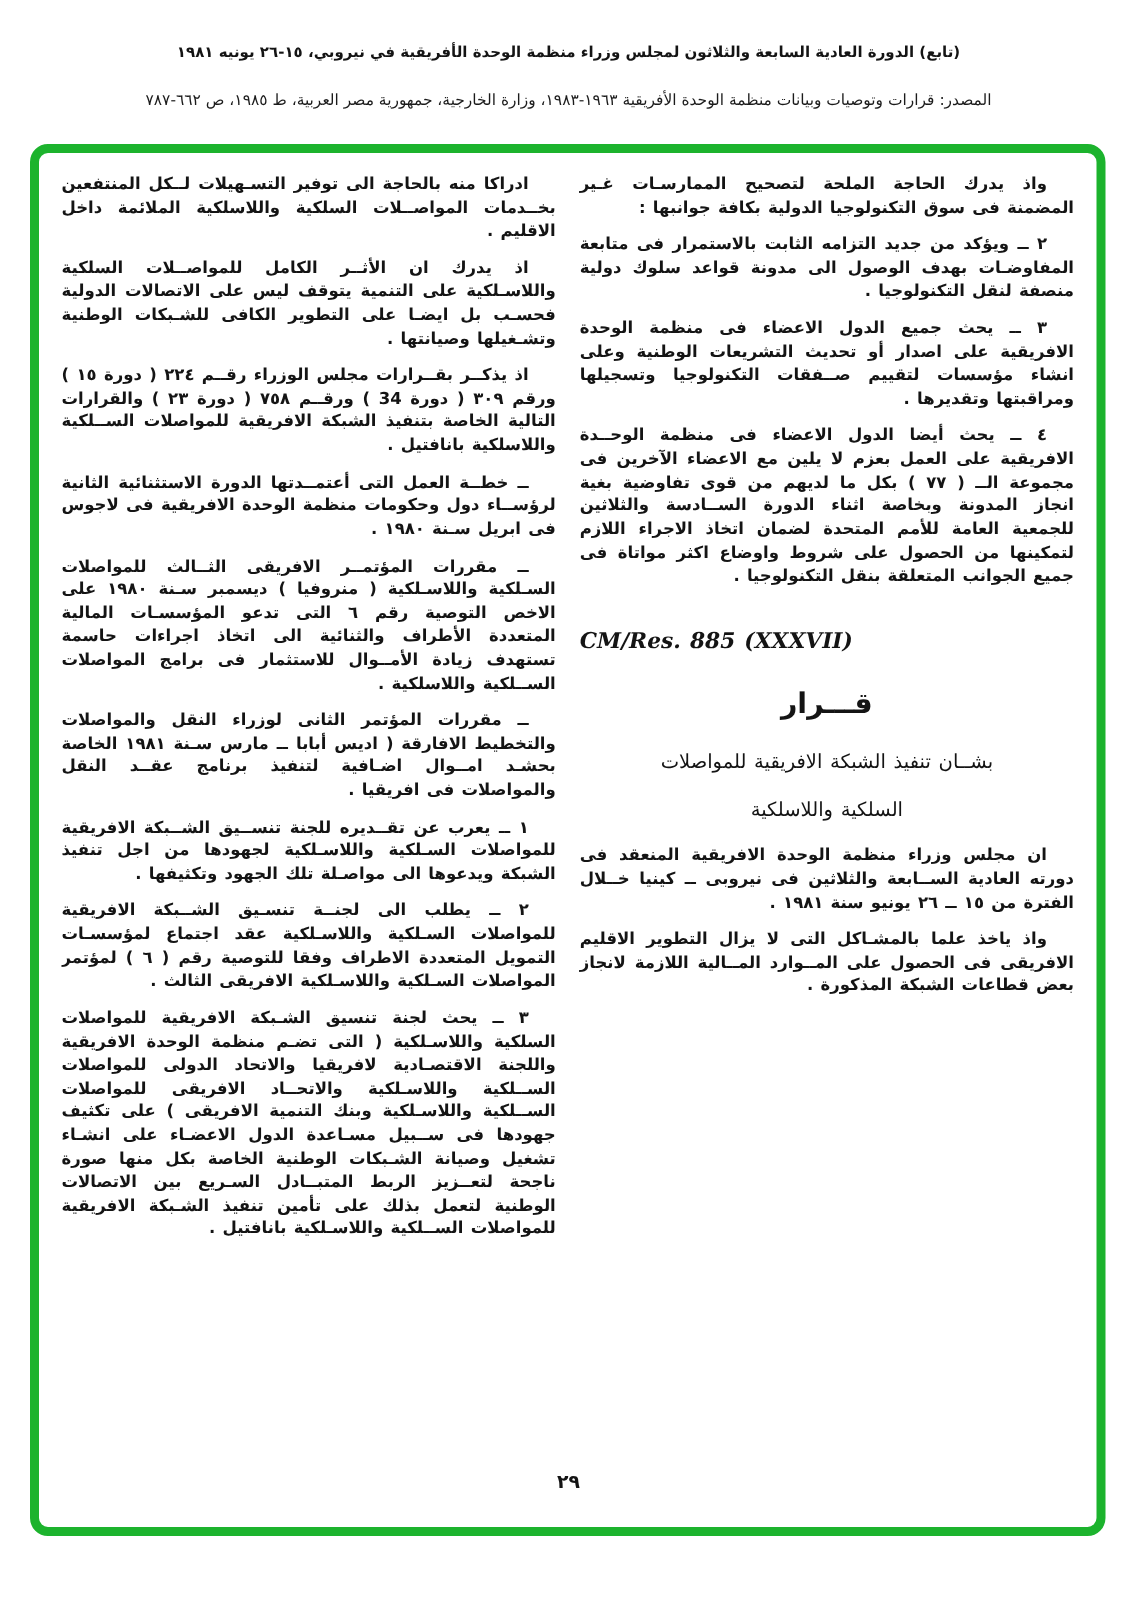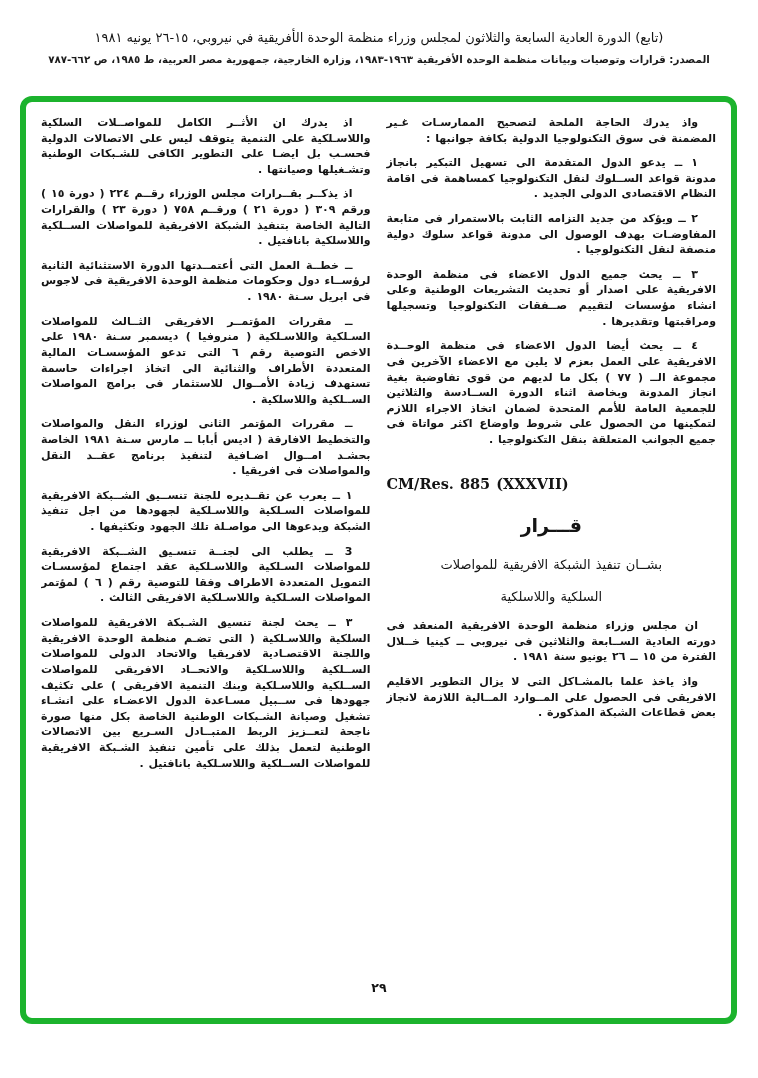--- a/index.html
+++ b/index.html
@@ -9,24 +9,24 @@
     background:#ffffff;
     font-family:"DejaVu Sans",sans-serif;
     color:#141414;
     overflow:hidden;
   }
   .header{
     position:absolute;top:30px;left:0;right:0;
     text-align:center;direction:rtl;
   }
   .header-line1{
-    font-size:13px;font-weight:normal;letter-spacing:0.2px;
+    font-size:10px;font-weight:bold;letter-spacing:0.2px;
   }
   .header-line2{
-    font-size:10.3px;font-weight:bold;margin-top:8px;color:#1b1b1b;
+    font-size:10.3px;font-weight:normal;margin-top:20px;color:#1b1b1b;
   }
   .frame{
     position:absolute;left:20px;top:96px;
     width:717px;height:928px;
     box-sizing:border-box;
     border:6px solid #1cb32d;
     border-radius:12px;
     padding:13px 15px;
   }
   .columns{
@@ -37,21 +37,21 @@
   }
   .para{
     font-size:11px;line-height:1.42;font-weight:bold;
     margin:0 0 9px;text-indent:18px;
     word-spacing:1px;
   }
   .latin-ref{
     direction:ltr;text-align:left;
     font-family:"DejaVu Serif",serif;
     font-size:14.5px;font-weight:bold;
-    margin:26px 0 6px;text-indent:0;
+    margin:26px 0 6px;text-indent:0;font-style:italic;
   }
   .res-heading{
     text-align:center;font-size:19px;font-weight:bold;
     margin:18px 0 16px;text-indent:0;
   }
   .res-title{
     text-align:center;font-size:13px;font-weight:normal;
     margin:0 0 12px;text-indent:0;line-height:1.5;
   }
   .footer{
@@ -67,40 +67,40 @@
   <div class="header">
     <div class="header-line1">(تابع) الدورة العادية السابعة والثلاثون لمجلس وزراء منظمة الوحدة الأفريقية في نيروبي، ١٥-٢٦ يونيه ١٩٨١</div>
     <div class="header-line2">المصدر: قرارات وتوصيات وبيانات منظمة الوحدة الأفريقية ١٩٦٣-١٩٨٣، وزارة الخارجية، جمهورية مصر العربية، ط ١٩٨٥، ص ٦٦٢-٧٨٧</div>
   </div>
 
   <div class="frame">
     <div class="columns">
 
       <div class="col">
         <p class="para">واذ يدرك الحاجة الملحة لتصحيح الممارسـات غـير المضمنة فى سوق التكنولوجيا الدولية بكافة جوانبها :</p>
-        <p class="para">١ ــ يدعو الدول المتقدمة الى تسهيل التبكير بانجاز مدونة قواعد الســلوك لنقل التكنولوجيا كمساهمة فى اقامة النظام الاقتصادى الدولى الجديد .</p>
         <p class="para">٢ ــ ويؤكد من جديد التزامه الثابت بالاستمرار فى متابعة المفاوضـات بهدف الوصول الى مدونة قواعد سلوك دولية منصفة لنقل التكنولوجيا .</p>
         <p class="para">٣ ــ يحث جميع الدول الاعضاء فى منظمة الوحدة الافريقية على اصدار أو تحديث التشريعات الوطنية وعلى انشاء مؤسسات لتقييم صــفقات التكنولوجيا وتسجيلها ومراقبتها وتقديرها .</p>
         <p class="para">٤ ــ يحث أيضا الدول الاعضاء فى منظمة الوحــدة الافريقية على العمل بعزم لا يلين مع الاعضاء الآخرين فى مجموعة الــ ( ٧٧ ) بكل ما لديهم من قوى تفاوضية بغية انجاز المدونة وبخاصة اثناء الدورة الســادسة والثلاثين للجمعية العامة للأمم المتحدة لضمان اتخاذ الاجراء اللازم لتمكينها من الحصول على شروط واوضاع اكثر مواتاة فى جميع الجوانب المتعلقة بنقل التكنولوجيا .</p>
         <p class="para latin-ref">CM/Res. 885 (XXXVII)</p>
         <p class="para res-heading">قـــرار</p>
         <p class="para res-title">بشــان تنفيذ الشبكة الافريقية للمواصلات</p>
         <p class="para res-title">السلكية واللاسلكية</p>
         <p class="para">ان مجلس وزراء منظمة الوحدة الافريقية المنعقد فى دورته العادية الســابعة والثلاثين فى نيروبى ــ كينيا خــلال الفترة من ١٥ ــ ٢٦ يونيو سنة ١٩٨١ .</p>
         <p class="para">واذ ياخذ علما بالمشـاكل التى لا يزال التطوير الاقليم الافريقى فى الحصول على المــوارد المــالية اللازمة لانجاز بعض قطاعات الشبكة المذكورة .</p>
       </div>
 
       <div class="col">
+        <p class="para">ادراكا منه بالحاجة الى توفير التسـهيلات لــكل المنتفعين بخــدمات المواصــلات السلكية واللاسلكية الملائمة داخل الاقليم .</p>
         <p class="para">اذ يدرك ان الأثــر الكامل للمواصــلات السلكية واللاسـلكية على التنمية يتوقف ليس على الاتصالات الدولية فحسـب بل ايضـا على التطوير الكافى للشـبكات الوطنية وتشـغيلها وصيانتها .</p>
-        <p class="para">اذ يذكــر بقــرارات مجلس الوزراء رقــم ٢٢٤ ( دورة ١٥ ) ورقم ٣٠٩ ( دورة ٢١ ) ورقــم ٧٥٨ ( دورة ٢٣ ) والقرارات التالية الخاصة بتنفيذ الشبكة الافريقية للمواصلات الســلكية واللاسلكية بانافتيل .</p>
+        <p class="para">اذ يذكــر بقــرارات مجلس الوزراء رقــم ٢٢٤ ( دورة ١٥ ) ورقم ٣٠٩ ( دورة 34 ) ورقــم ٧٥٨ ( دورة ٢٣ ) والقرارات التالية الخاصة بتنفيذ الشبكة الافريقية للمواصلات الســلكية واللاسلكية بانافتيل .</p>
         <p class="para">ــ خطــة العمل التى أعتمــدتها الدورة الاستثنائية الثانية لرؤســاء دول وحكومات منظمة الوحدة الافريقية فى لاجوس فى ابريل سـنة ١٩٨٠ .</p>
         <p class="para">ــ مقررات المؤتمــر الافريقى الثــالث للمواصلات السـلكية واللاسـلكية ( منروفيا ) ديسمبر سـنة ١٩٨٠ على الاخص التوصية رقم ٦ التى تدعو المؤسسـات المالية المتعددة الأطراف والثنائية الى اتخاذ اجراءات حاسمة تستهدف زيادة الأمــوال للاستثمار فى برامج المواصلات الســلكية واللاسلكية .</p>
         <p class="para">ــ مقررات المؤتمر الثانى لوزراء النقل والمواصلات والتخطيط الافارقة ( اديس أبابا ــ مارس سـنة ١٩٨١ الخاصة بحشـد امــوال اضـافية لتنفيذ برنامج عقــد النقل والمواصلات فى افريقيا .</p>
         <p class="para">١ ــ يعرب عن تقــديره للجنة تنســيق الشــبكة الافريقية للمواصلات السـلكية واللاسـلكية لجهودها من اجل تنفيذ الشبكة ويدعوها الى مواصـلة تلك الجهود وتكثيفها .</p>
-        <p class="para">3 ــ يطلب الى لجنــة تنسـيق الشــبكة الافريقية للمواصلات السـلكية واللاسـلكية عقد اجتماع لمؤسسـات التمويل المتعددة الاطراف وفقا للتوصية رقم ( ٦ ) لمؤتمر المواصلات السـلكية واللاسـلكية الافريقى الثالث .</p>
+        <p class="para">٢ ــ يطلب الى لجنــة تنسـيق الشــبكة الافريقية للمواصلات السـلكية واللاسـلكية عقد اجتماع لمؤسسـات التمويل المتعددة الاطراف وفقا للتوصية رقم ( ٦ ) لمؤتمر المواصلات السـلكية واللاسـلكية الافريقى الثالث .</p>
         <p class="para">٣ ــ يحث لجنة تنسيق الشـبكة الافريقية للمواصلات السلكية واللاسـلكية ( التى تضـم منظمة الوحدة الافريقية واللجنة الاقتصـادية لافريقيا والاتحاد الدولى للمواصلات الســلكية واللاسـلكية والاتحــاد الافريقى للمواصلات الســلكية واللاسـلكية وبنك التنمية الافريقى ) على تكثيف جهودها فى ســبيل مسـاعدة الدول الاعضـاء على انشـاء تشغيل وصيانة الشـبكات الوطنية الخاصة بكل منها صورة ناجحة لتعــزيز الربط المتبــادل السـريع بين الاتصالات الوطنية لتعمل بذلك على تأمين تنفيذ الشـبكة الافريقية للمواصلات الســلكية واللاسـلكية بانافتيل .</p>
       </div>
 
     </div>
   </div>
 
   <div class="footer">٢٩</div>
 
 </div>
 

